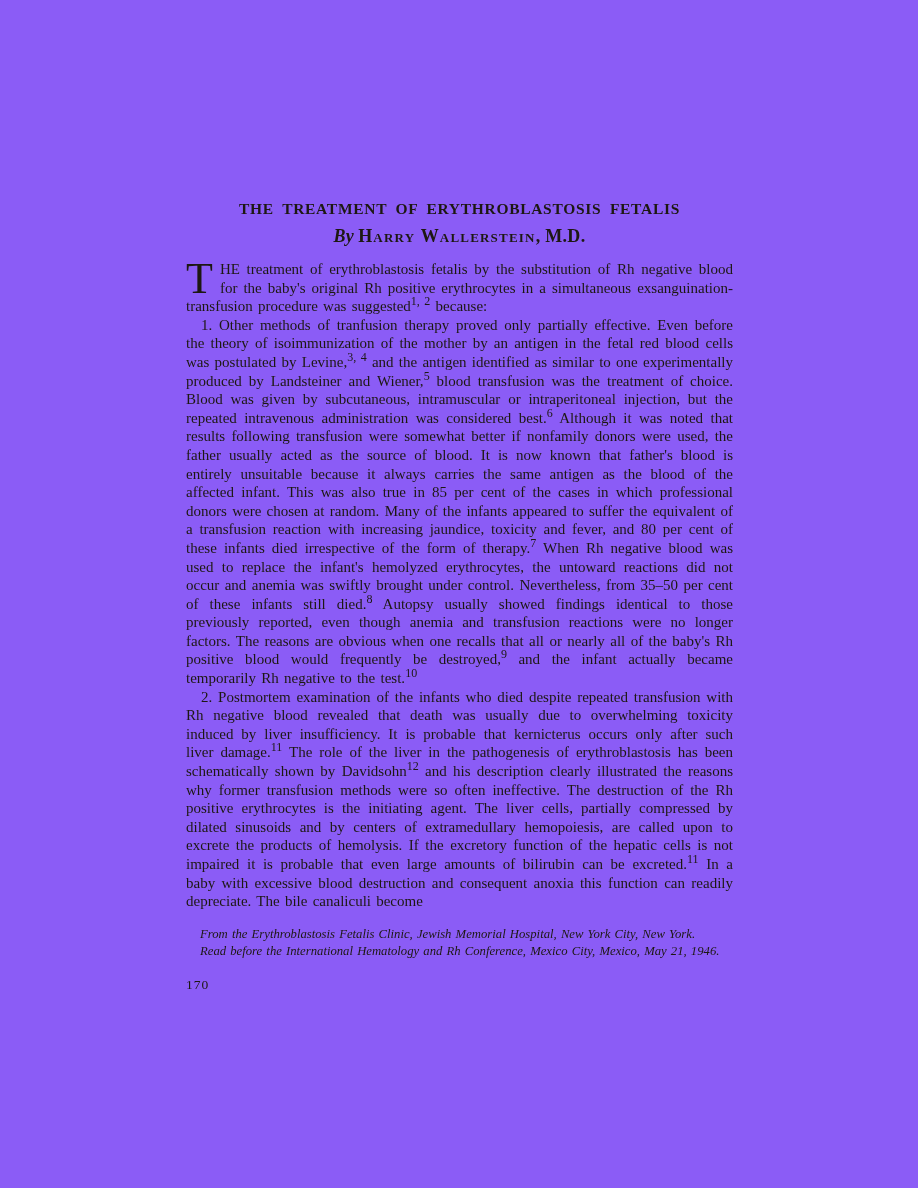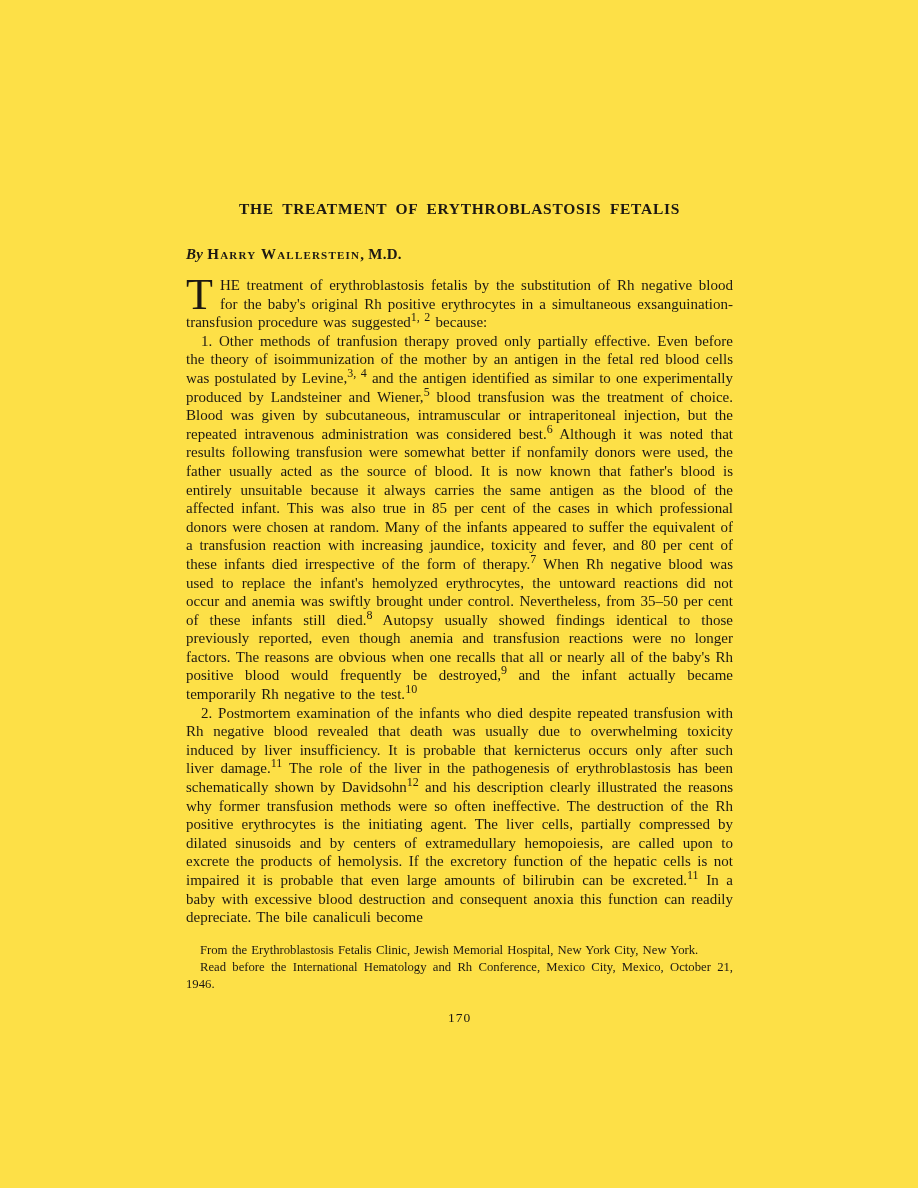--- a/index.html
+++ b/index.html
@@ -4,43 +4,44 @@
 <style>
   html, body {
     margin: 0;
     padding: 0;
     background: #ffffff;
   }
   .page {
     position: relative;
     width: 918px;
     height: 1188px;
-    background: #fde047;
+    background: #8b5cf6;
     overflow: hidden;
     font-family: "Liberation Serif", "DejaVu Serif", serif;
     color: #1d1812;
   }
   .content {
     position: absolute;
     left: 186px;
     top: 0;
     width: 547px;
   }
   .title {
     margin: 199px 0 0 0;
     text-align: center;
     font-size: 15.5px;
     font-weight: bold;
     line-height: 19px;
     letter-spacing: 0.7px;
     word-spacing: 4px;
   }
   .byline {
-    margin-top: 28px;
-    font-size: 15px;
+    margin-top: 8px;
+    text-align: center;
+    font-size: 18px;
     letter-spacing: 0.3px;
   }
   .byline .by {
     font-style: italic;
     font-weight: bold;
     margin-right: 4px;
   }
   .byline .name {
     font-variant: small-caps;
     font-weight: bold;
@@ -78,24 +79,24 @@
   .footnote {
     margin-top: 15px;
   }
   .fn-line {
     margin: 0;
     font-size: 12.7px;
     line-height: 17px;
     text-align: justify;
     text-indent: 14px;
     word-spacing: 1px;
+    font-style: italic;
   }
   .page-number {
     margin-top: 17px;
-    text-align: center;
     font-size: 13.5px;
     letter-spacing: 1px;
   }
 </style>
 </head>
 <body>
 
 <div class="page">
   <div class="content">
 
@@ -110,19 +111,19 @@
     <div class="body-text">
       <p class="para">
         <span class="dropcap">T</span><span>HE treatment of erythroblastosis fetalis by the substitution of Rh negative blood for the baby's original Rh positive erythrocytes in a simultaneous exsanguination-transfusion procedure was suggested<sup>1, 2</sup> because:</span>
       </p>
       <p class="para indent">1. Other methods of tranfusion therapy proved only partially effective. Even before the theory of isoimmunization of the mother by an antigen in the fetal red blood cells was postulated by Levine,<sup>3, 4</sup> and the antigen identified as similar to one experimentally produced by Landsteiner and Wiener,<sup>5</sup> blood transfusion was the treatment of choice. Blood was given by subcutaneous, intramuscular or intraperitoneal injection, but the repeated intravenous administration was considered best.<sup>6</sup> Although it was noted that results following transfusion were somewhat better if nonfamily donors were used, the father usually acted as the source of blood. It is now known that father's blood is entirely unsuitable because it always carries the same antigen as the blood of the affected infant. This was also true in 85 per cent of the cases in which professional donors were chosen at random. Many of the infants appeared to suffer the equivalent of a transfusion reaction with increasing jaundice, toxicity and fever, and 80 per cent of these infants died irrespective of the form of therapy.<sup>7</sup> When Rh negative blood was used to replace the infant's hemolyzed erythrocytes, the untoward reactions did not occur and anemia was swiftly brought under control. Nevertheless, from 35–50 per cent of these infants still died.<sup>8</sup> Autopsy usually showed findings identical to those previously reported, even though anemia and transfusion reactions were no longer factors. The reasons are obvious when one recalls that all or nearly all of the baby's Rh positive blood would frequently be destroyed,<sup>9</sup> and the infant actually became temporarily Rh negative to the test.<sup>10</sup></p>
       <p class="para indent">2. Postmortem examination of the infants who died despite repeated transfusion with Rh negative blood revealed that death was usually due to overwhelming toxicity induced by liver insufficiency. It is probable that kernicterus occurs only after such liver damage.<sup>11</sup> The role of the liver in the pathogenesis of erythroblastosis has been schematically shown by Davidsohn<sup>12</sup> and his description clearly illustrated the reasons why former transfusion methods were so often ineffective. The destruction of the Rh positive erythrocytes is the initiating agent. The liver cells, partially compressed by dilated sinusoids and by centers of extramedullary hemopoiesis, are called upon to excrete the products of hemolysis. If the excretory function of the hepatic cells is not impaired it is probable that even large amounts of bilirubin can be excreted.<sup>11</sup> In a baby with excessive blood destruction and consequent anoxia this function can readily depreciate. The bile canaliculi become</p>
     </div>
 
     <div class="footnote">
       <p class="fn-line">From the Erythroblastosis Fetalis Clinic, Jewish Memorial Hospital, New York City, New York.</p>
-      <p class="fn-line">Read before the International Hematology and Rh Conference, Mexico City, Mexico, October 21, 1946.</p>
+      <p class="fn-line">Read before the International Hematology and Rh Conference, Mexico City, Mexico, May 21, 1946.</p>
     </div>
 
     <div class="page-number">170</div>
 
   </div>
 </div>
 
 </body></html>

